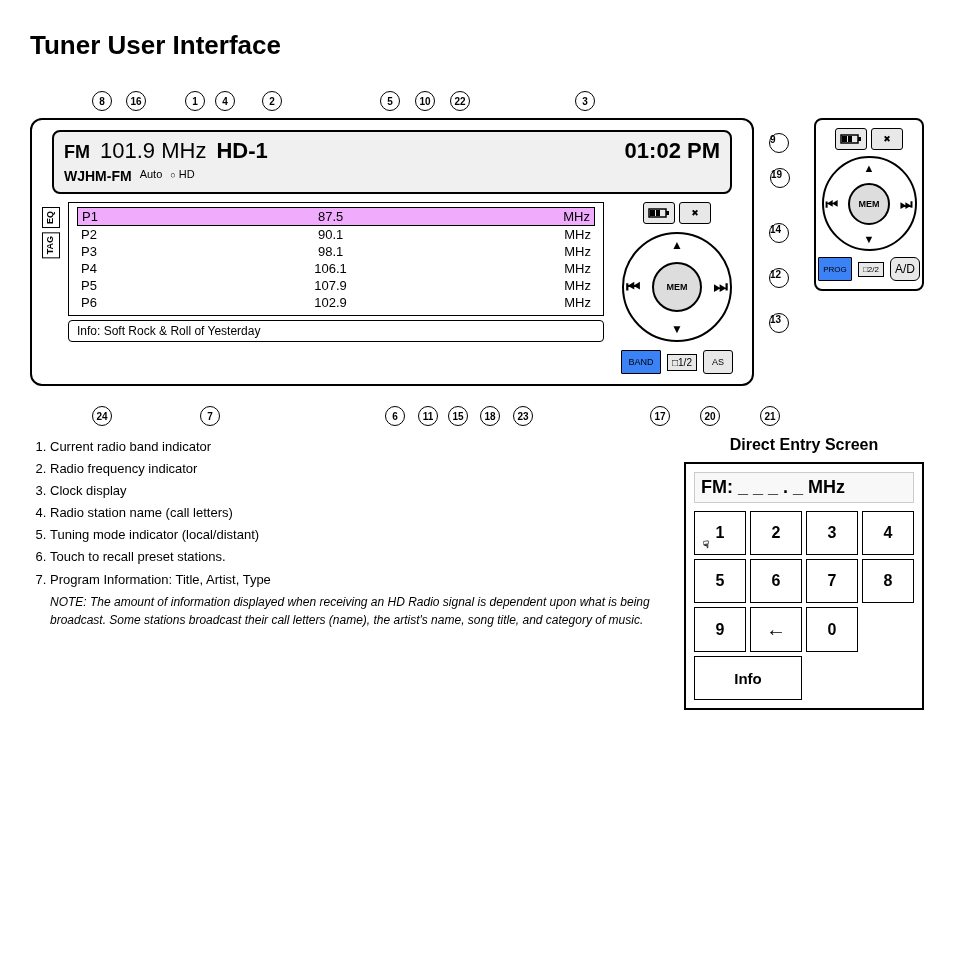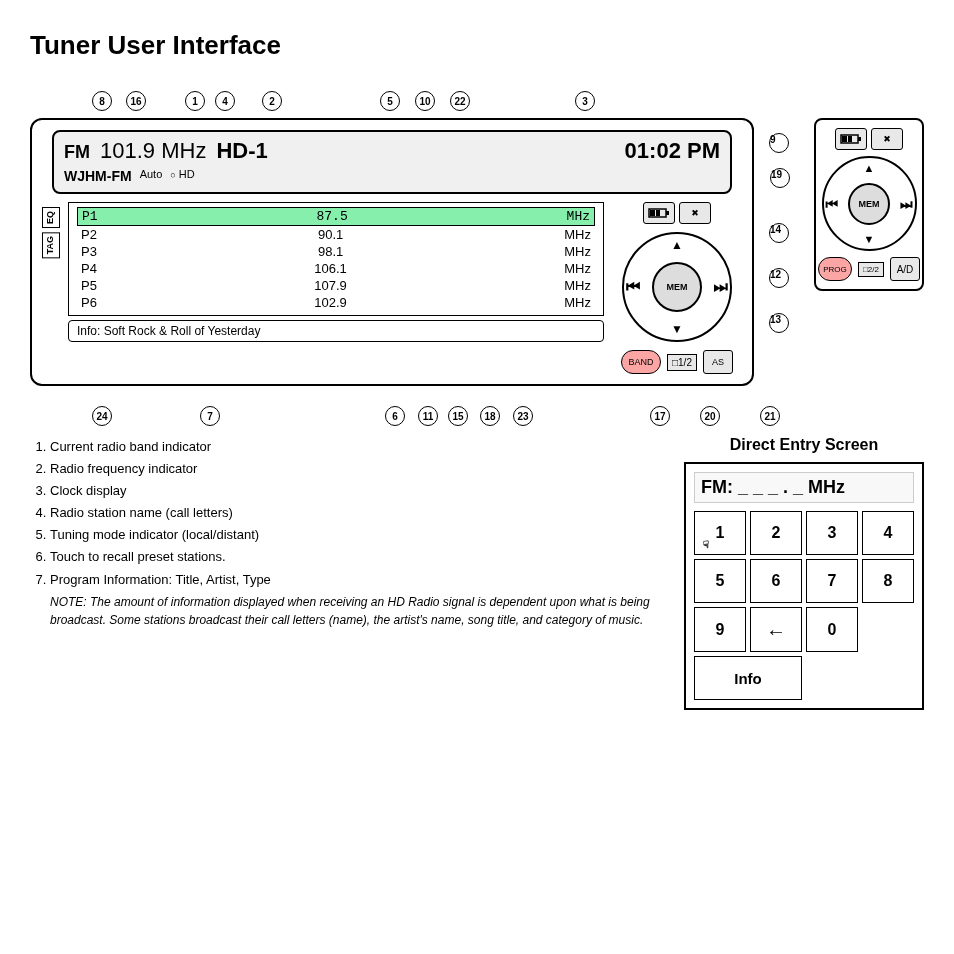--- a/index.html
+++ b/index.html
@@ -114,23 +114,22 @@
     }
 
     .preset-row {
       display: flex;
       justify-content: space-between;
       padding: 1px 4px;
       font-size: 13px;
     }
 
     .preset-row.selected {
-      background: #86efac;
-      border: 1.5px solid #000;
-      font-family: Liberation Mono, monospace;
+      background: #f0abfc;
+      border: 1.5px solid #000;
     }
 
     .preset-freq { font-weight: normal; }
     .preset-unit { }
 
     .info-bar {
       border: 1.5px solid #000;
       padding: 3px 8px;
       font-size: 12px;
       margin-top: 4px;
@@ -208,22 +207,22 @@
     .btn-row-bottom {
       display: flex;
       gap: 6px;
       align-items: center;
     }
 
     .btn-band {
       width: 40px;
       height: 24px;
       border: 1.5px solid #000;
-      border-radius: 12px;
-      background: #fca5a5;
+      border-radius: 1px;
+      background: #3b82f6;
       font-size: 9px;
       display: flex;
       align-items: center;
       justify-content: center;
       cursor: pointer;
     }
 
     .btn-page {
       font-size: 9px;
       border: 1.5px solid #000;
@@ -531,21 +530,21 @@
         <div class="nav-arrow nav-up" style="font-size:11px;">▲</div>
         <div class="nav-arrow nav-down" style="font-size:11px;">▼</div>
         <div class="nav-arrow nav-left" style="font-size:14px;">⏮</div>
         <div class="nav-arrow nav-right" style="font-size:14px;">⏭</div>
         <div class="nav-inner" style="width:42px;height:42px;font-size:9px;">MEM</div>
       </div>
 
       <div class="btn-row-bottom">
         <div class="btn-band" style="width:34px;font-size:8px;">PROG</div>
         <div class="btn-page" style="font-size:8px;">□2/2</div>
-        <div class="btn-as" style="font-size:10px;">A/D</div>
+        <div class="btn-as" style="font-size:12px;border-radius:6px;">A/D</div>
       </div>
     </div>
   </div>
 
   <div class="bottom-callout-row" style="position:relative;height:35px;margin-top:5px;">
     <span class="abs-callout" style="left:62px; bottom:0;">24</span>
     <span class="abs-callout" style="left:170px; bottom:0;">7</span>
     <span class="abs-callout" style="left:355px; bottom:0;">6</span>
     <span class="abs-callout" style="left:388px; bottom:0;">11</span>
     <span class="abs-callout" style="left:418px; bottom:0;">15</span>

